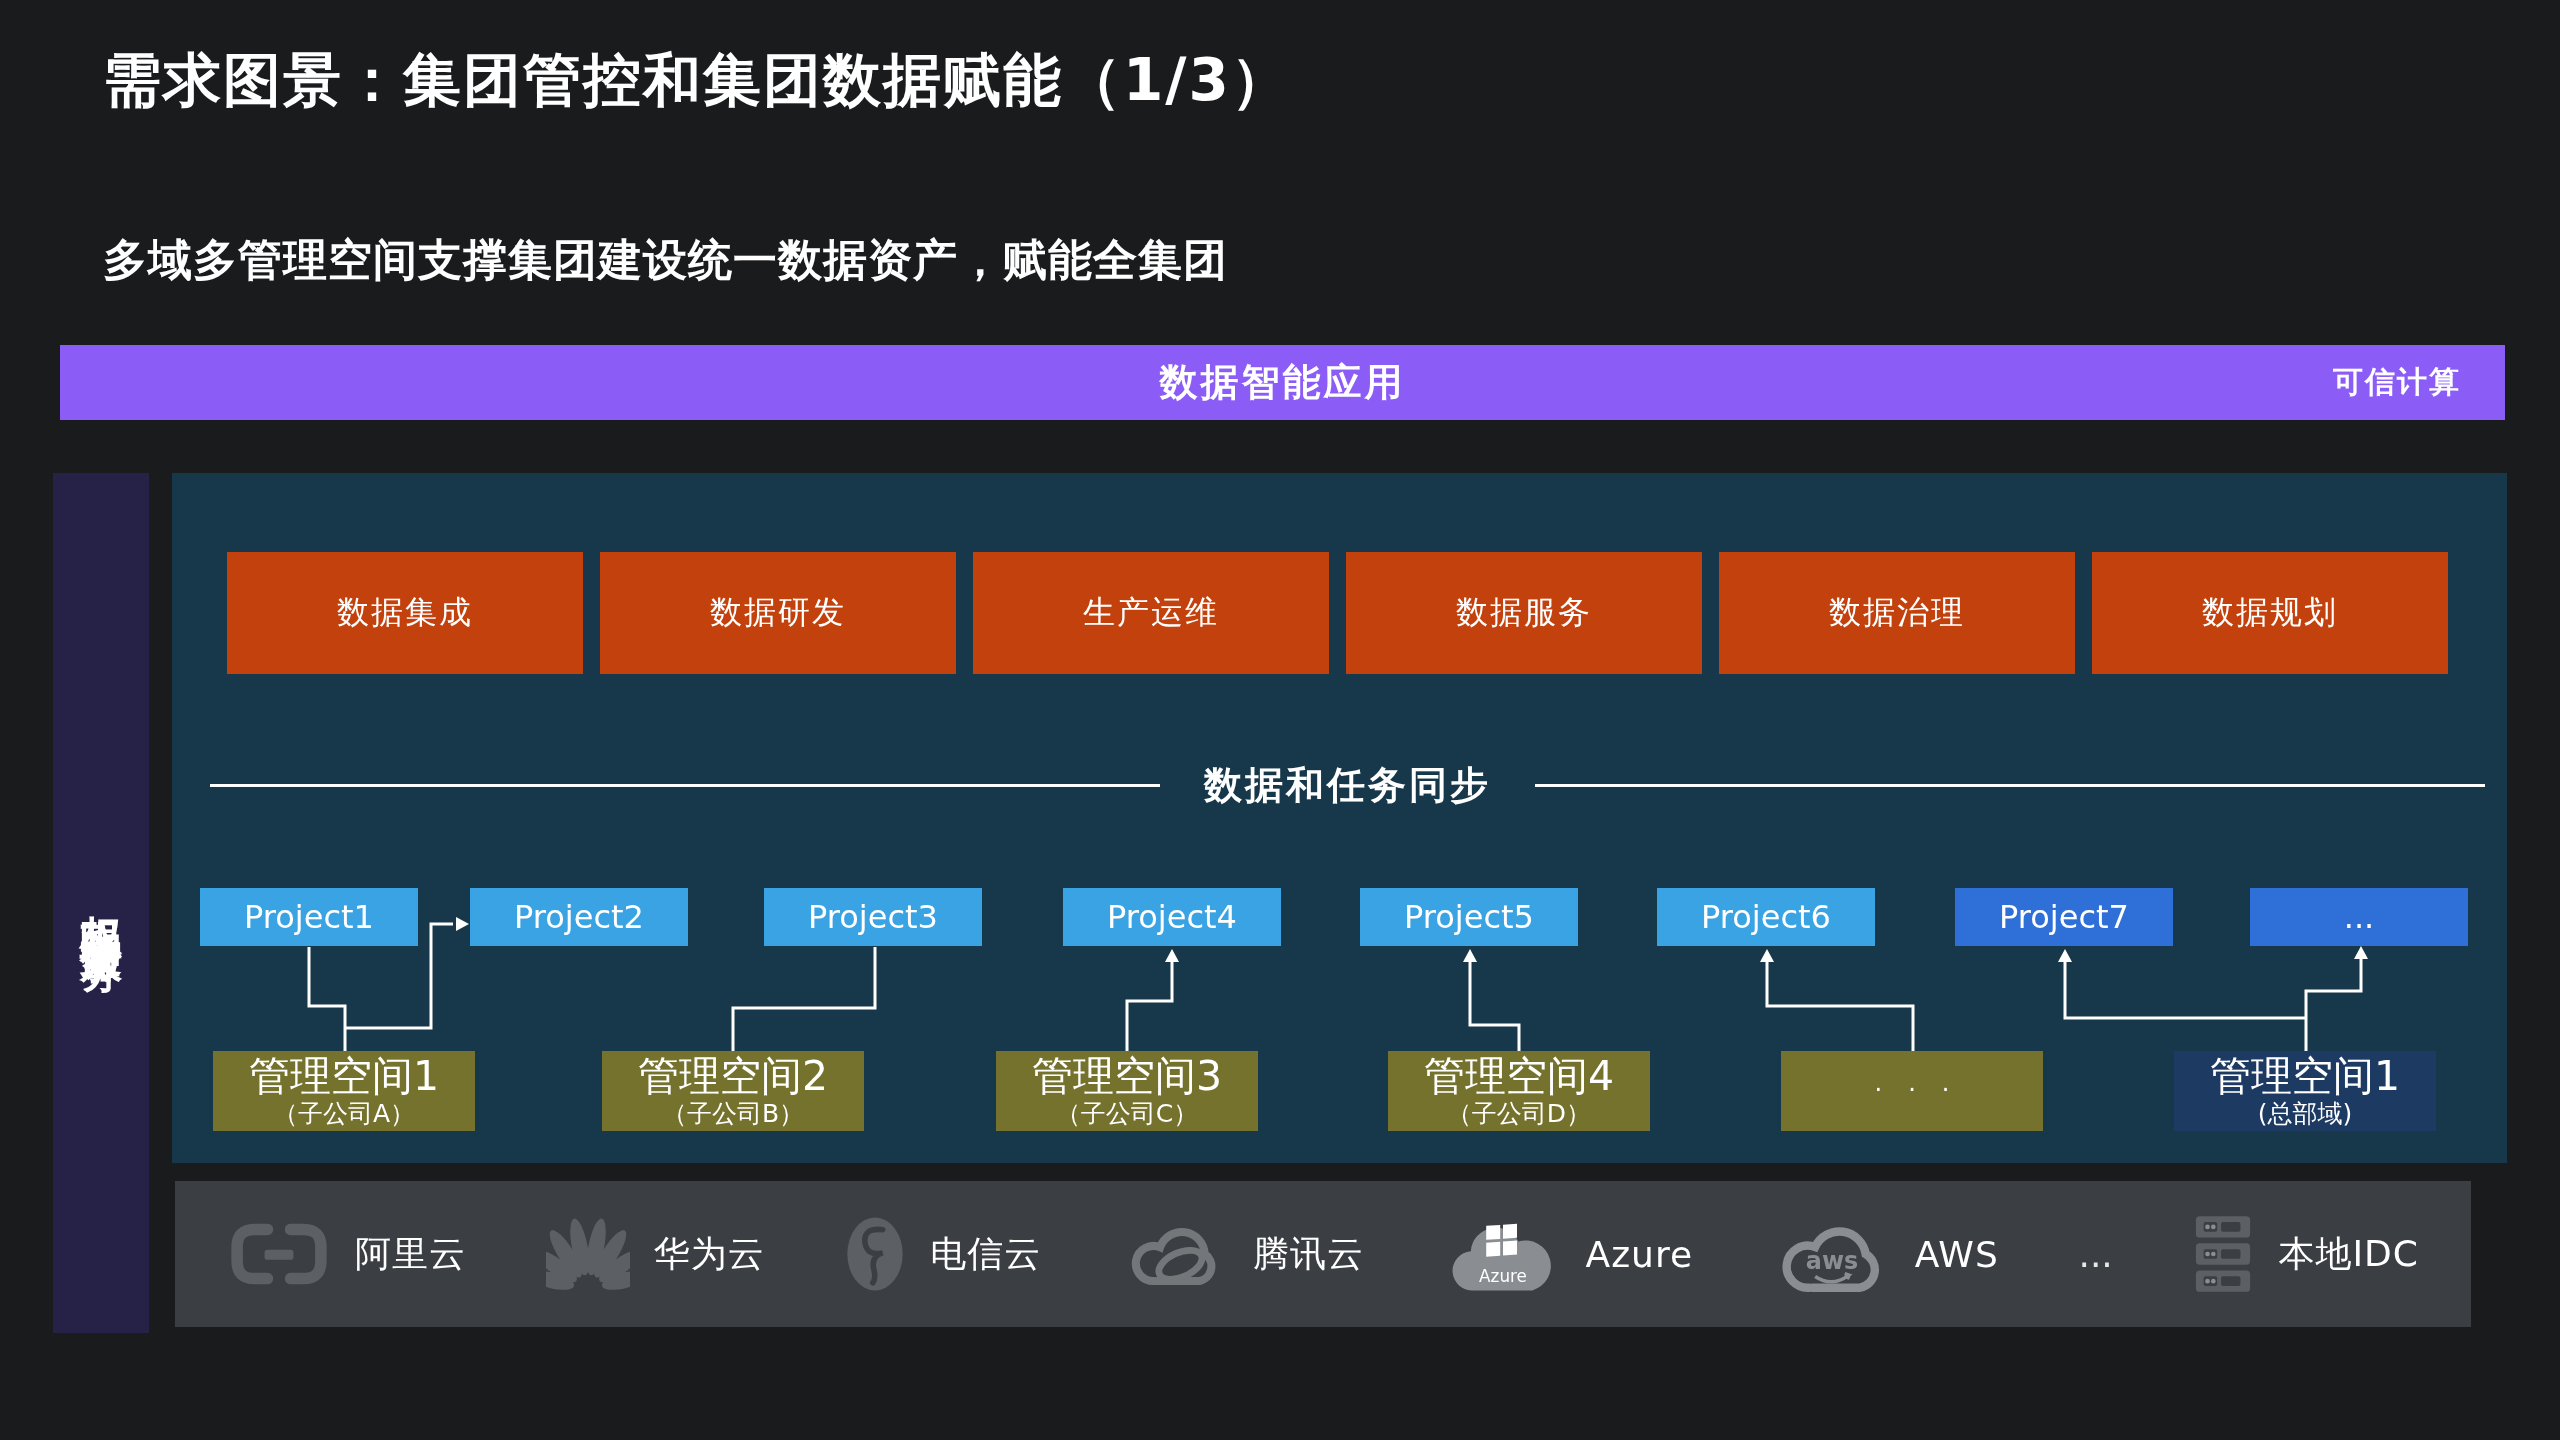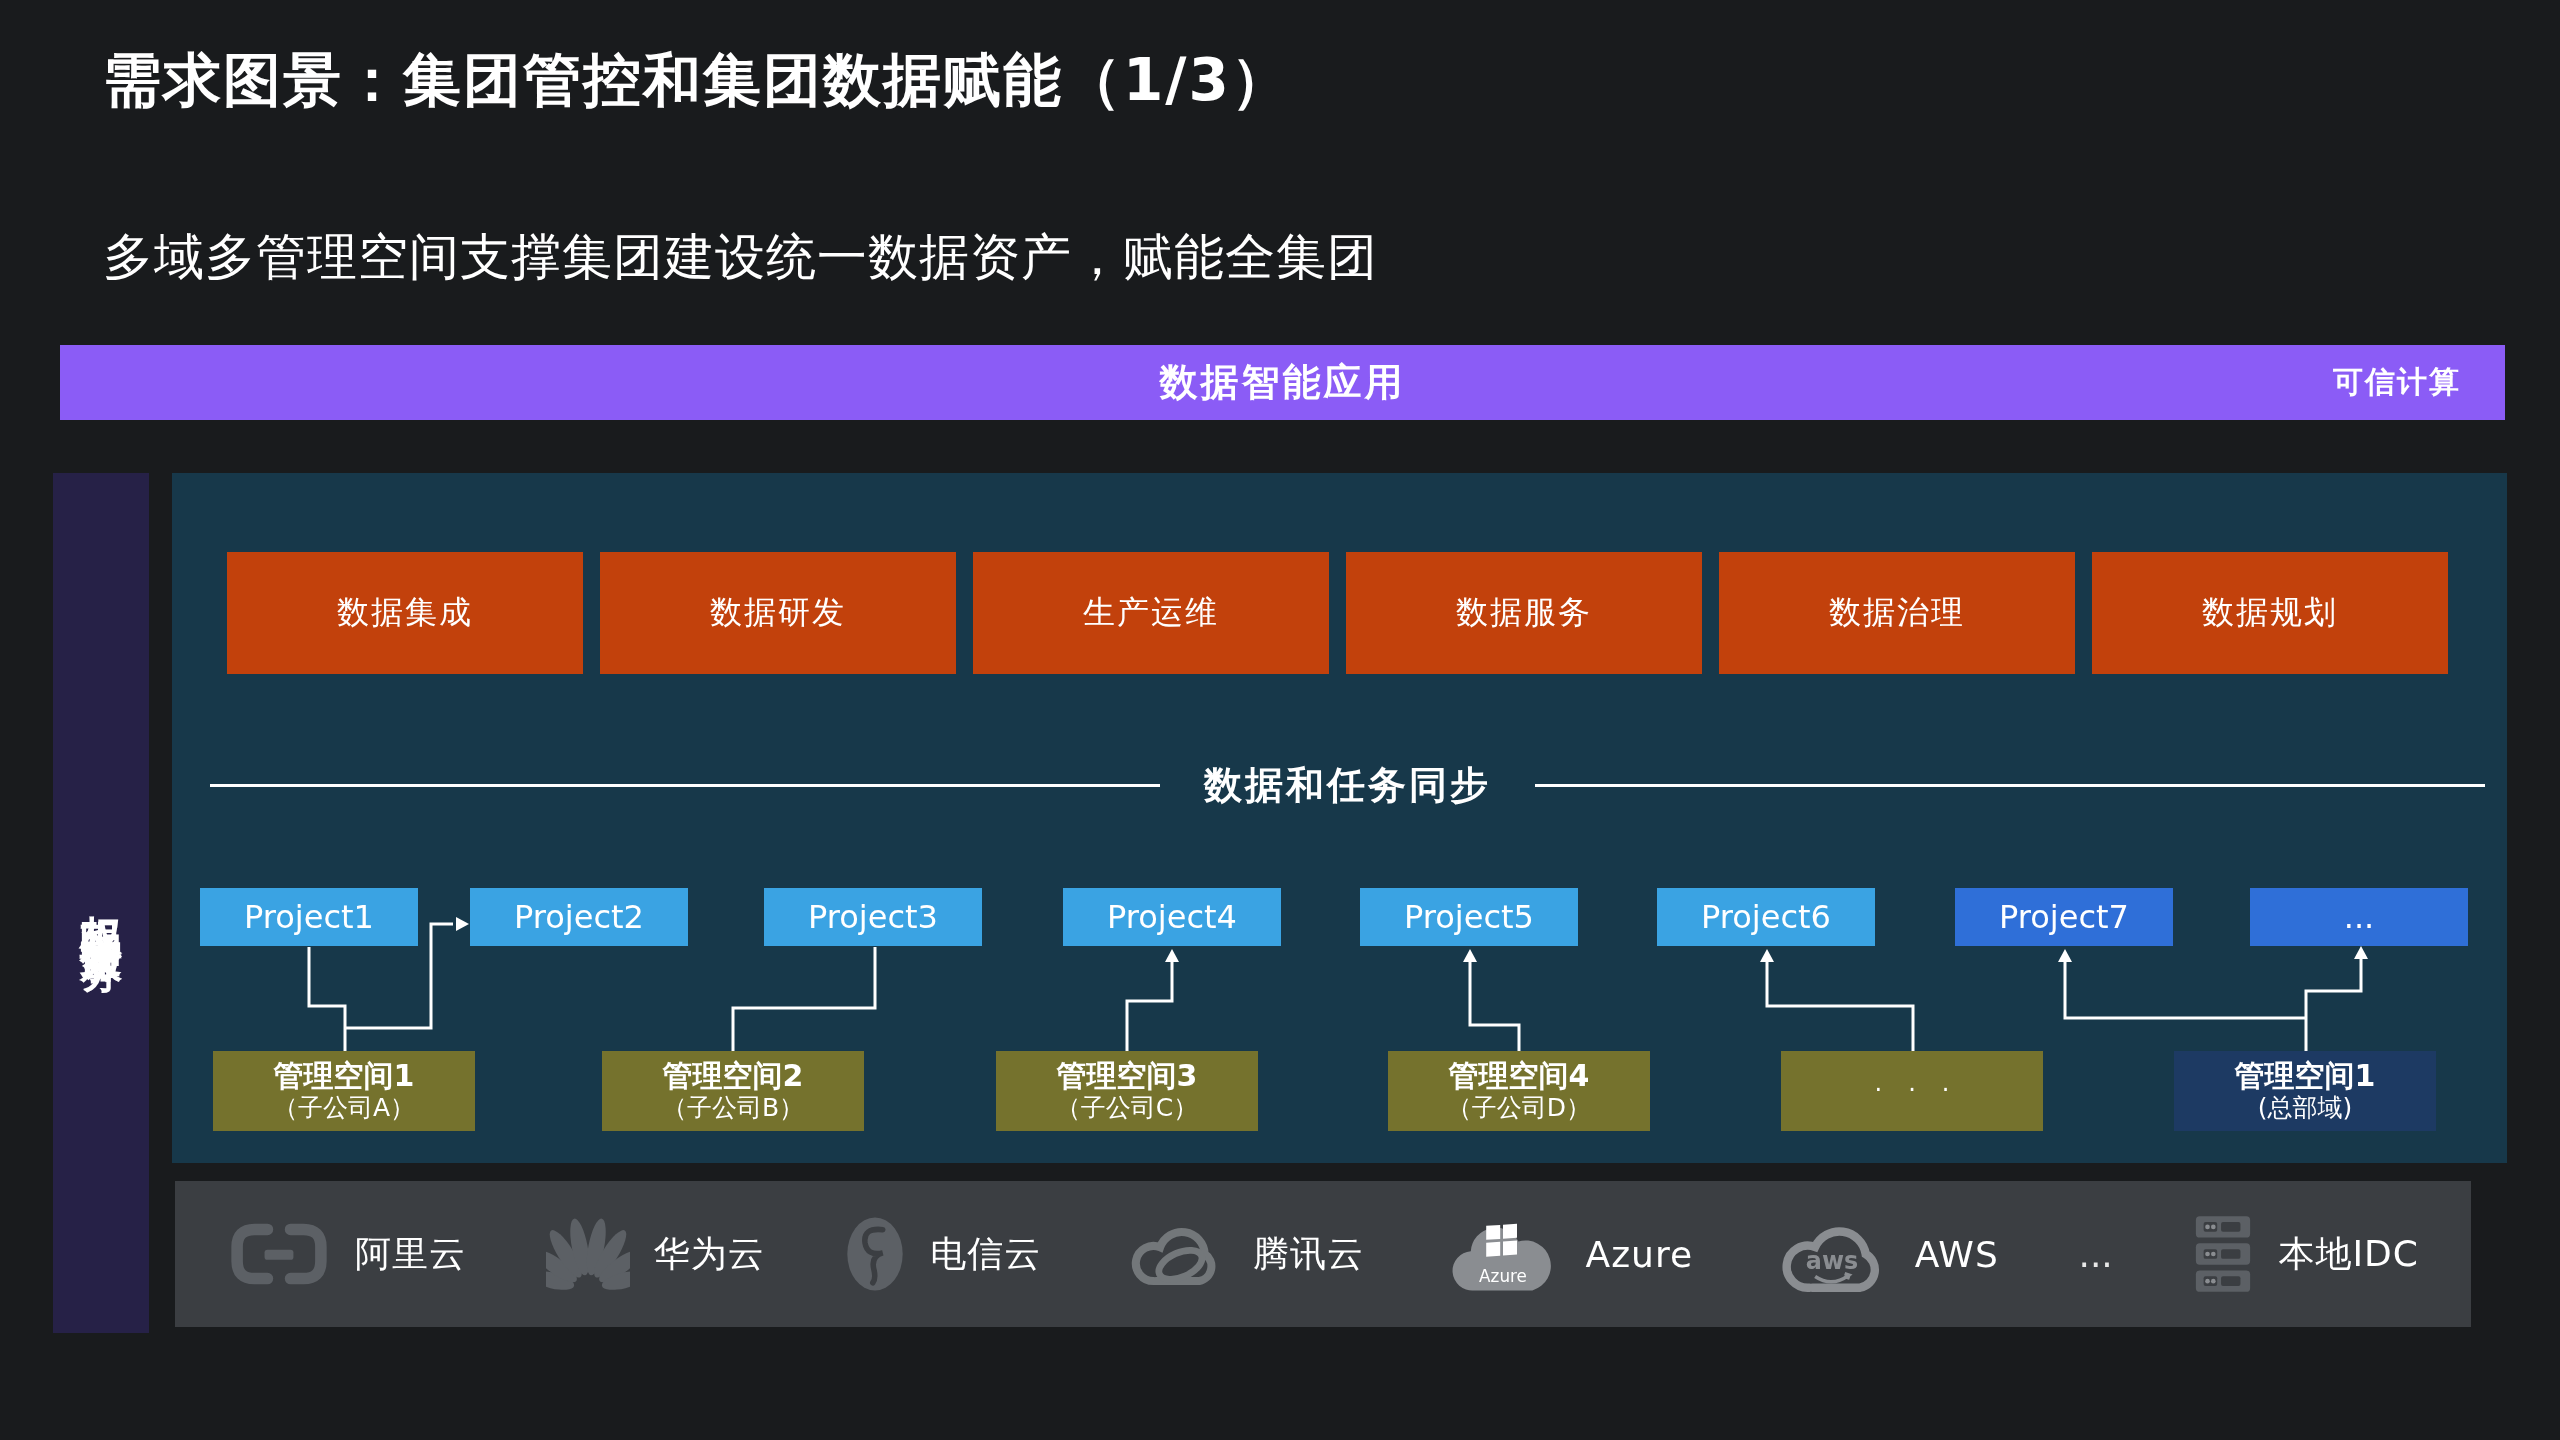--- a/index.html
+++ b/index.html
@@ -6,21 +6,21 @@
   body{
     width:2560px;height:1440px;position:relative;overflow:hidden;
     background:#191b1d;
     font-family:"DejaVu Sans","Liberation Sans",sans-serif;
     color:#fff;
   }
   .abs{position:absolute;}
 
   
   .slide-title{left:103px;top:42px;font-size:58px;font-weight:700;letter-spacing:2px;}
-  .slide-subtitle{left:103px;top:224px;font-size:50px;font-weight:400;letter-spacing:1px;}
+  .slide-subtitle{left:103px;top:231px;font-size:44px;font-weight:700;letter-spacing:1px;}
 
   
   .banner{left:60px;top:345px;width:2445px;height:75px;background:#8b5cf6;
           display:flex;align-items:center;justify-content:center;}
   .banner-title{font-size:38px;font-weight:700;letter-spacing:3px;}
   .banner-right{position:absolute;right:44px;top:0;height:100%;display:flex;align-items:center;
                 font-size:30px;font-weight:700;letter-spacing:2px;}
 
   
   .sidebar{left:53px;top:473px;width:96px;height:860px;background:#262147;
@@ -42,21 +42,21 @@
   .sync-label{font-size:38px;font-weight:700;letter-spacing:3px;white-space:nowrap;}
 
   
   .project{top:888px;width:218px;height:58px;background:#3aa3e3;z-index:10;
            display:flex;align-items:center;justify-content:center;font-size:32px;}
   .project.royal{background:#2f6fd8;}
 
   
   .workspace{top:1051px;width:262px;height:80px;z-index:10;background:#75722d;
              display:flex;flex-direction:column;align-items:center;justify-content:center;line-height:1.15;}
-  .workspace .ws-title{font-size:30px;font-weight:700;}
+  .workspace .ws-title{font-size:41px;font-weight:400;}
   .workspace .ws-sub{font-size:25px;}
   .workspace.navy{background:#1d3a63;}
   .workspace.dots .ws-title{font-size:24px;font-weight:400;letter-spacing:26px;padding-left:26px;}
 
   
   .connectors{left:0;top:0;width:2560px;height:1440px;z-index:5;pointer-events:none;}
 
   
   .providers{left:175px;top:1181px;width:2296px;height:146px;background:#3b3e42;
              display:flex;align-items:center;justify-content:space-between;padding:15px 52px;box-sizing:border-box;}

